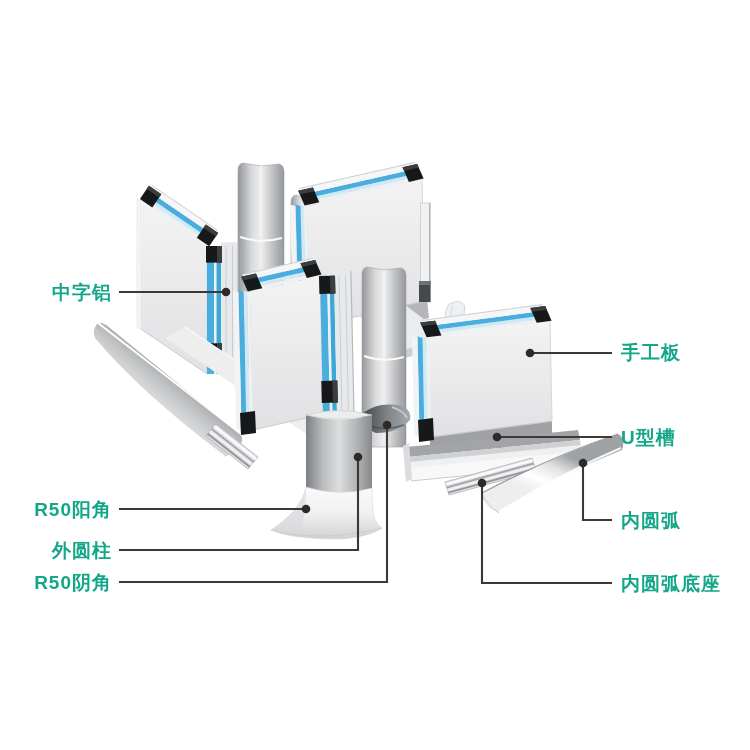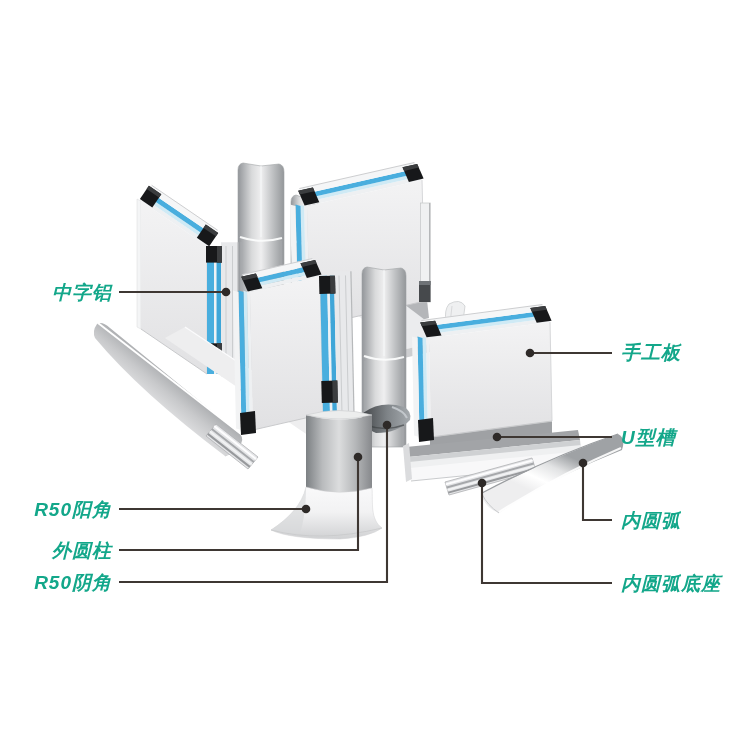--- a/index.html
+++ b/index.html
@@ -1,17 +1,17 @@
 <!DOCTYPE html>
 <html><head>
 <meta charset="utf-8">
 <style>
   html,body{margin:0;padding:0;background:#ffffff;}
   .stage{position:relative;width:750px;height:750px;background:#ffffff;overflow:hidden;
-         font-family:"Liberation Sans","DejaVu Sans",sans-serif;font-style:italic;}
+         font-family:"Liberation Sans","DejaVu Sans",sans-serif;}
   svg{display:block;}
   text.part-label{font-family:"Liberation Sans","DejaVu Sans",sans-serif;
                   font-weight:bold;font-size:19px;letter-spacing:1px;}
 </style>
 </head>
 <body>
 
 <div class="stage">
 <svg width="750" height="750" viewBox="0 0 750 750">
   <defs>

